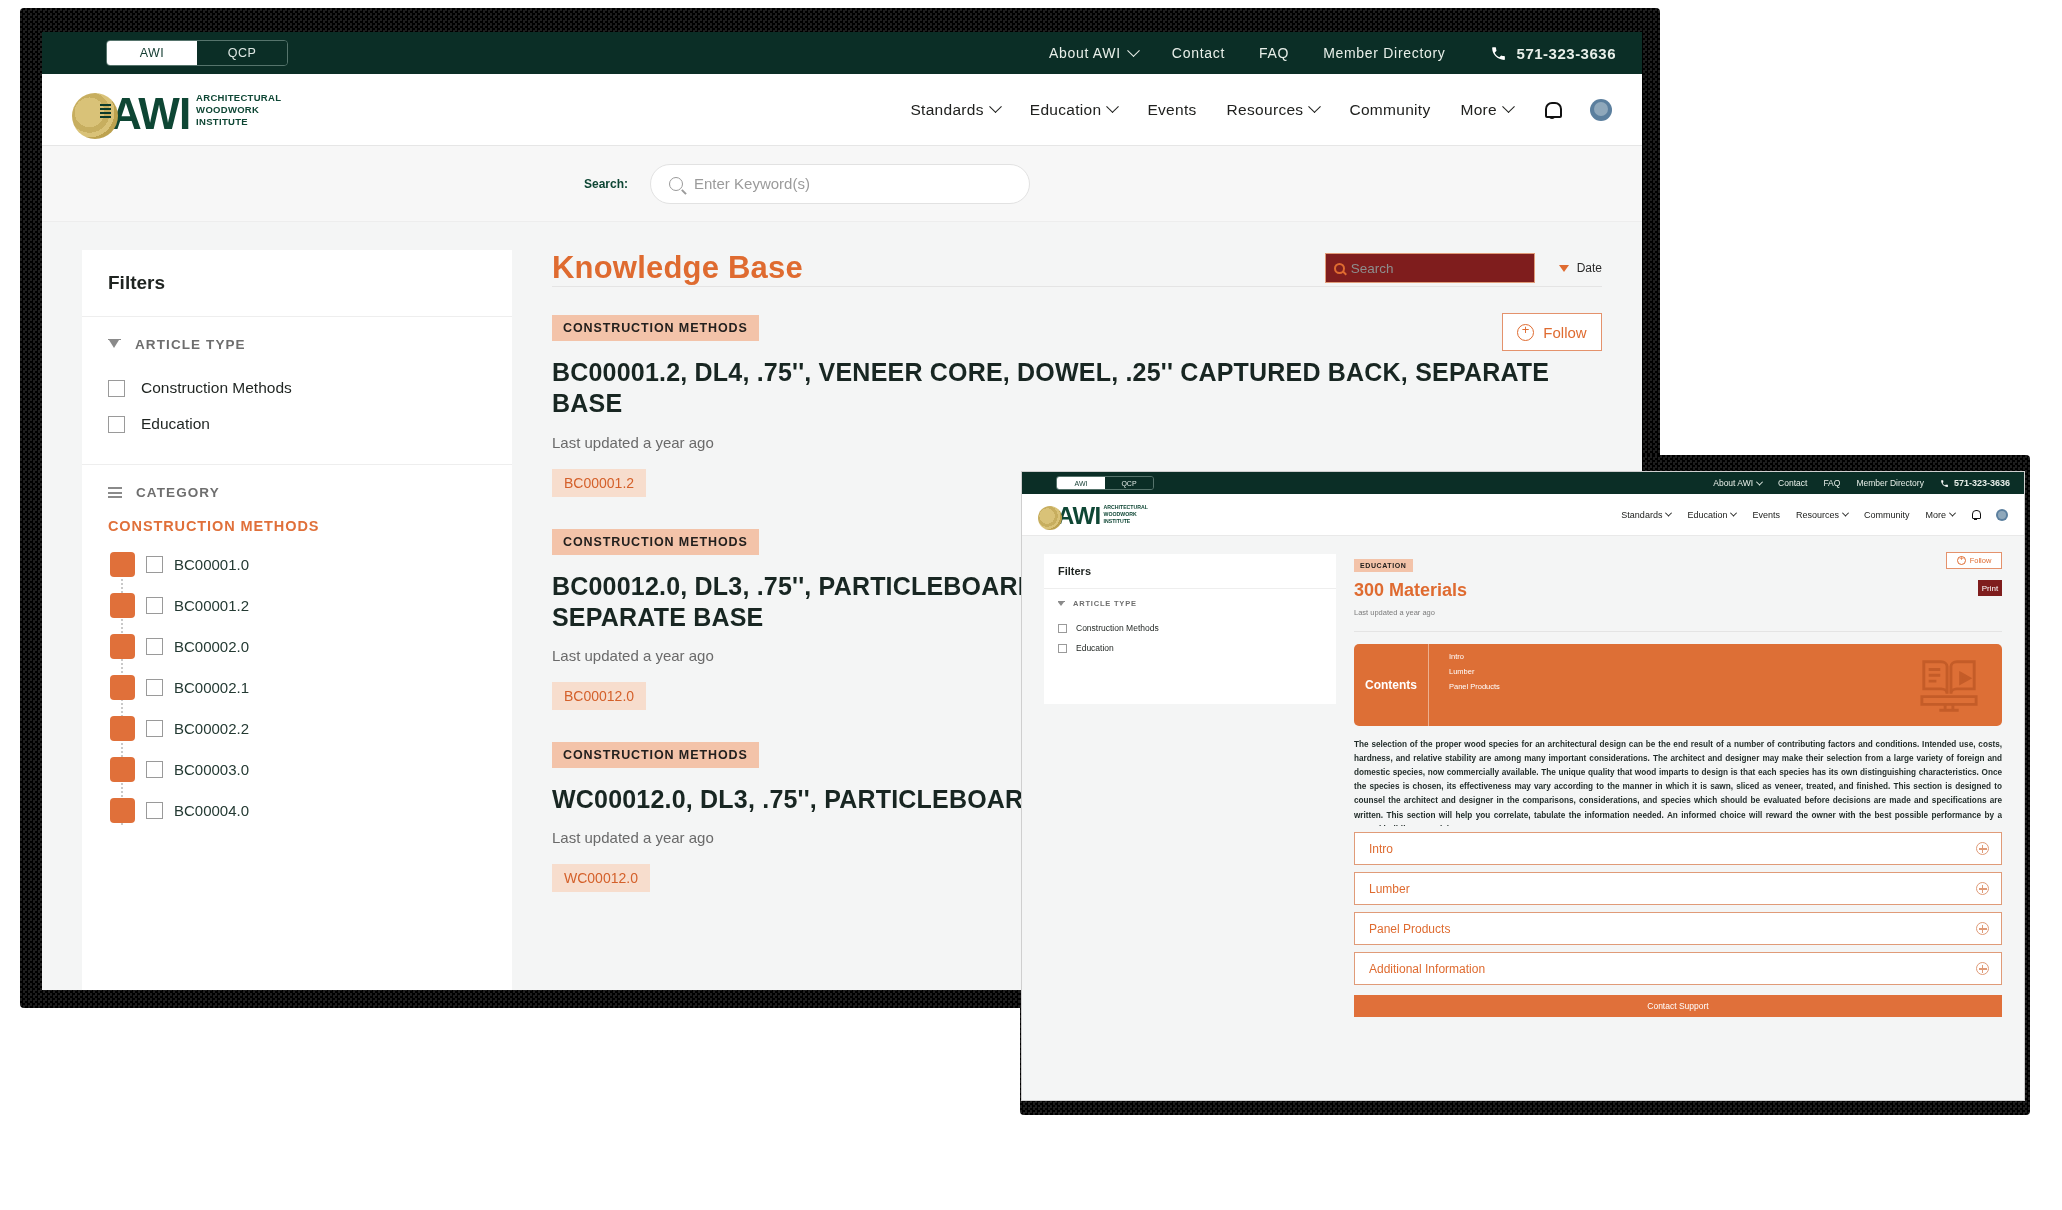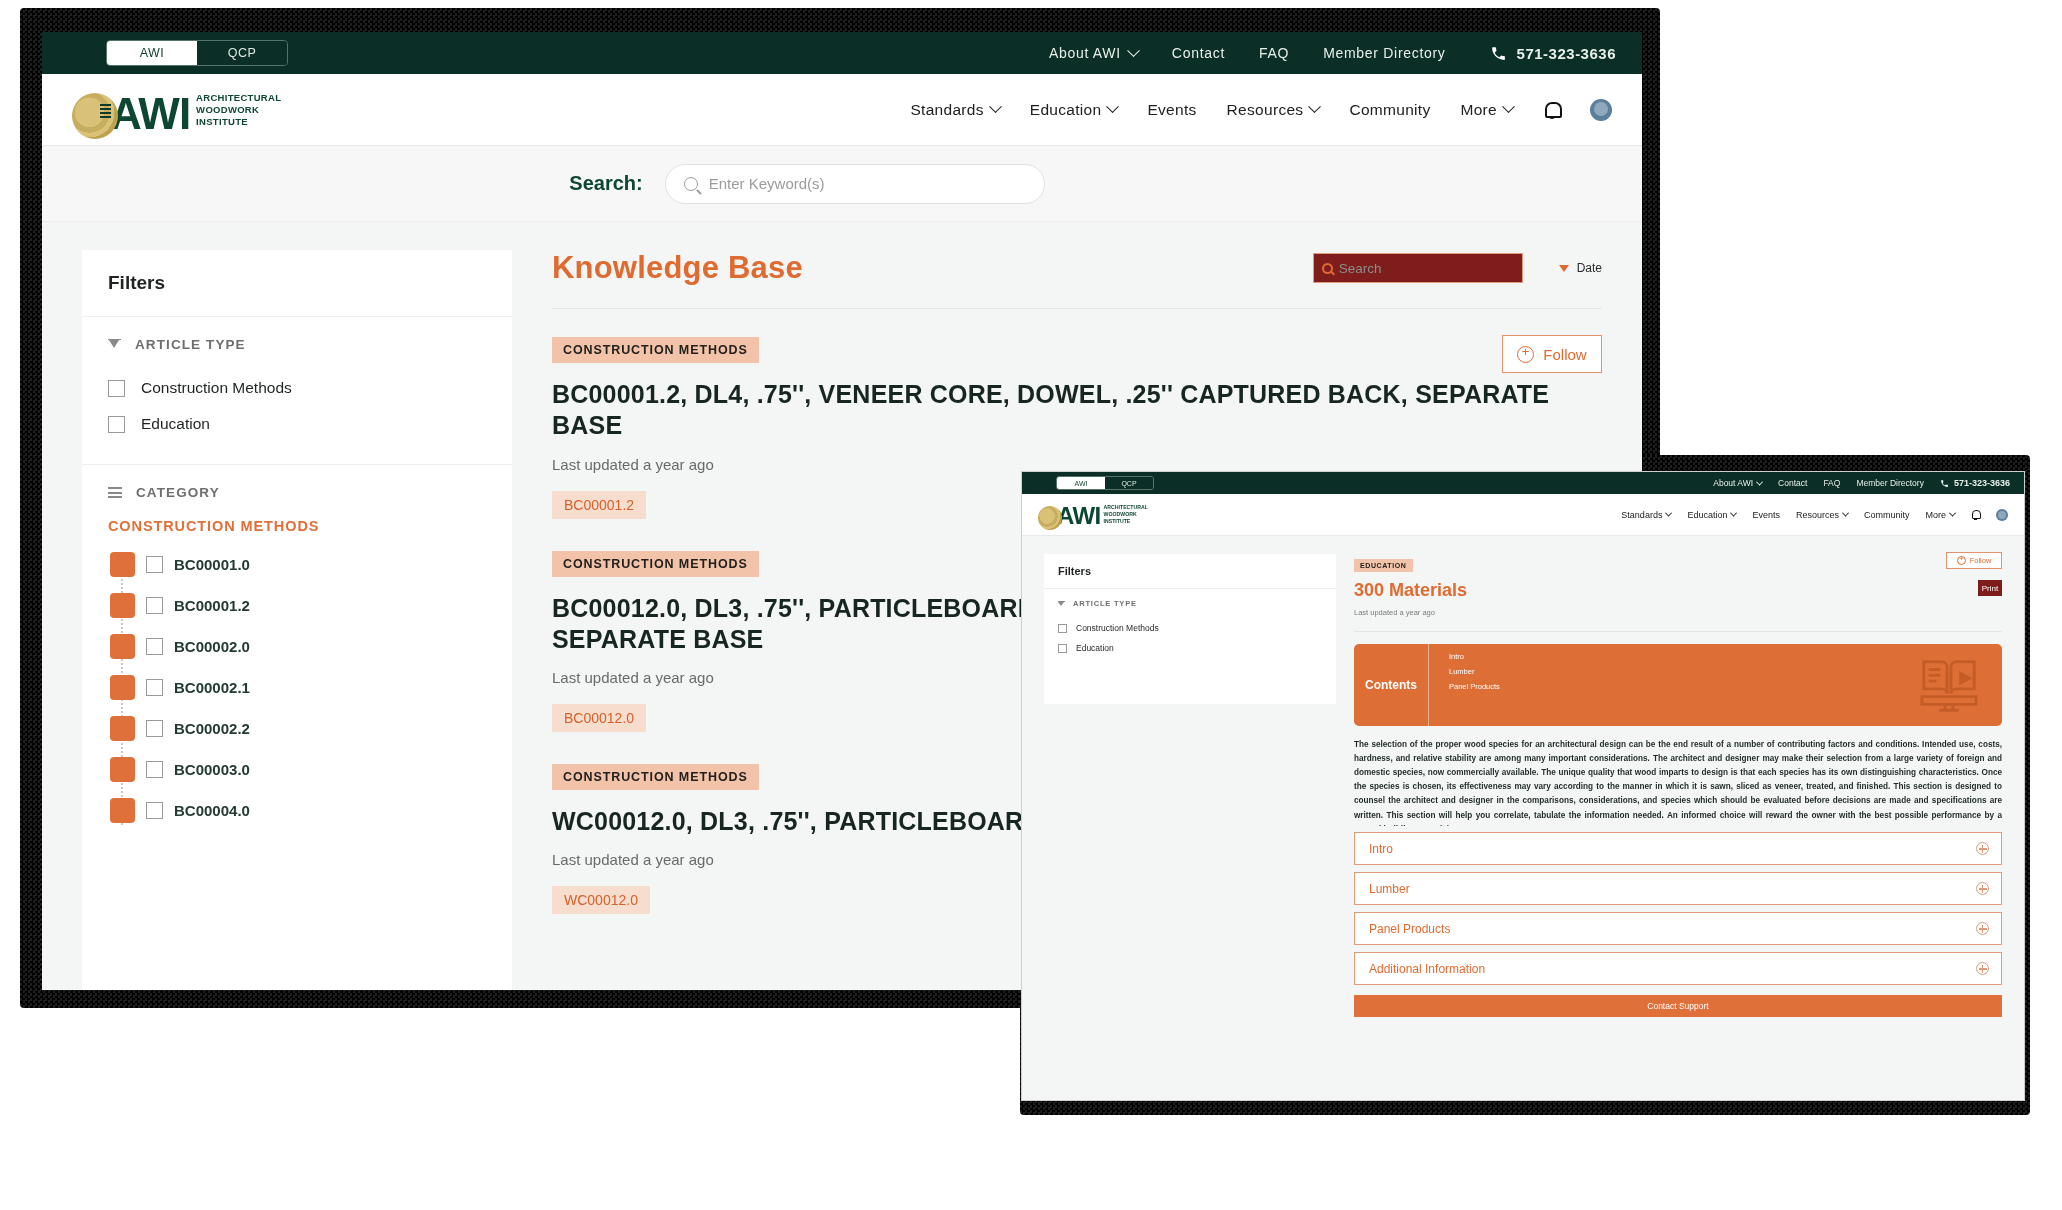--- a/index.html
+++ b/index.html
@@ -77,21 +77,21 @@
   .bell:before{content:"";position:absolute;left:2px;top:1px;width:13px;height:12px;
      border:2px solid #111;border-radius:7px 7px 2px 2px;}
   .bell:after{content:"";position:absolute;left:5.5px;bottom:0;width:6px;height:3px;
      background:#111;border-radius:0 0 3px 3px;}
   .avatar{width:22px;height:22px;border-radius:50%;background:#5b7f9e;position:relative;overflow:hidden;}
   .avatar:after{content:"";position:absolute;left:4px;top:3px;width:14px;height:14px;border-radius:50%;background:#8fa8bb;}
 
   
   .searchstrip { height:76px; background:#f7f7f7; border-bottom:1px solid #ededed;
                  display:flex; align-items:center; justify-content:center; gap:22px; padding-right:70px;}
-  .slabel { color:#0e4634; font-weight:bold; font-size:20px; }
+  .slabel { color:#0e4634; font-weight:bold; font-size:12px; }
   .sbox { width:380px; height:40px; border-radius:20px; background:#fff;
           border:1px solid #e2e2e2; display:flex; align-items:center; gap:11px; padding:16px 18px; }
   .mag { width:14px;height:14px;border:1.8px solid #9a9a9a;border-radius:50%;position:relative;flex:none;}
   .mag:after{content:"";position:absolute;right:-5px;bottom:-3px;width:6px;height:1.8px;background:#9a9a9a;transform:rotate(45deg);}
   .sph { color:#9b9b9b; font-size:15px; }
 
   
   .body1 { display:flex; background:#f4f5f5; height:770px; padding:28px 0 0 40px; gap:40px;}
   .filters { width:430px; background:#fff; }
   .filters-h { padding:22px 26px; font-size:19px; font-weight:bold; color:#1f2421;
@@ -102,29 +102,29 @@
   .funnel{width:13px;height:11px;flex:none;border-top:1.6px solid #8a8a8a;position:relative;}
   .funnel:after{content:"";position:absolute;left:1px;top:0;width:0;height:0;
     border-left:5.5px solid transparent;border-right:5.5px solid transparent;border-top:8px solid #8a8a8a;}
   .listicon{width:14px;height:11px;flex:none;
     background:repeating-linear-gradient(#8a8a8a 0 2px,transparent 2px 4.5px);}
   .chk-row { display:flex; align-items:center; gap:16px; padding:9px 0; }
   .chk { width:17px;height:17px;border:1.4px solid #9a9a9a;background:#fff;flex:none;}
   .chk-lb { font-size:15.5px; color:#1f2421; }
   .cat-title { color:#e0703a; font-weight:bold; font-size:14.5px; letter-spacing:.9px;
                margin:4px 0 10px; }
-  .cat-list { position:relative; padding-left:2px;font-weight:bold; }
+  .cat-list { position:relative; padding-left:2px; }
   .cat-list:before{content:"";position:absolute;left:13px;top:14px;bottom:6px;width:0;
     border-left:2px dotted #c9c9c9;}
   .cat-row { display:flex; align-items:center; gap:11px; padding:8px 0; position:relative;}
   .swatch { width:25px;height:25px;border-radius:4px;background:#e0703a;flex:none;z-index:1;}
   .cat-lb { font-size:15px; color:#243a33; }
 
   .content { flex:1; padding-right:40px; }
-  .kb-head { display:flex; align-items:center; gap:36px; padding-bottom:22px;
+  .kb-head { display:flex; align-items:center; gap:24px; 
              border-bottom:1px solid #e4e4e4; }
   .kb-title { font-size:31px; font-weight:bold; color:#df6b30; letter-spacing:.2px; }
   .kb-search { margin-left:auto; width:210px; height:30px; border:1px solid #e09b78;
                background:#7f1d1d; display:flex; align-items:center; gap:6px; padding:0 8px; }
   .kb-mag { width:11px;height:11px;border:2px solid #df6b30;border-radius:50%;position:relative;flex:none;}
   .kb-mag:after{content:"";position:absolute;right:-4px;bottom:-2px;width:5px;height:2px;background:#df6b30;transform:rotate(45deg);}
   .kb-sph { font-size:13.5px;color:#8d8d8d; }
   .sortby { display:flex; align-items:center; gap:8px; font-size:12px; color:#2a2a2a; }
   .caret { width:0;height:0;border-left:5px solid transparent;border-right:5px solid transparent;
            border-top:7px solid #df6b30; }

